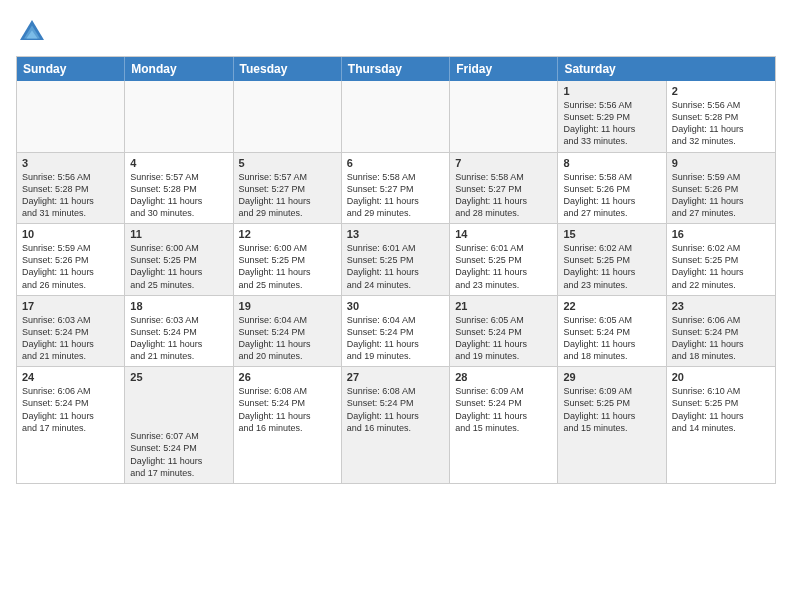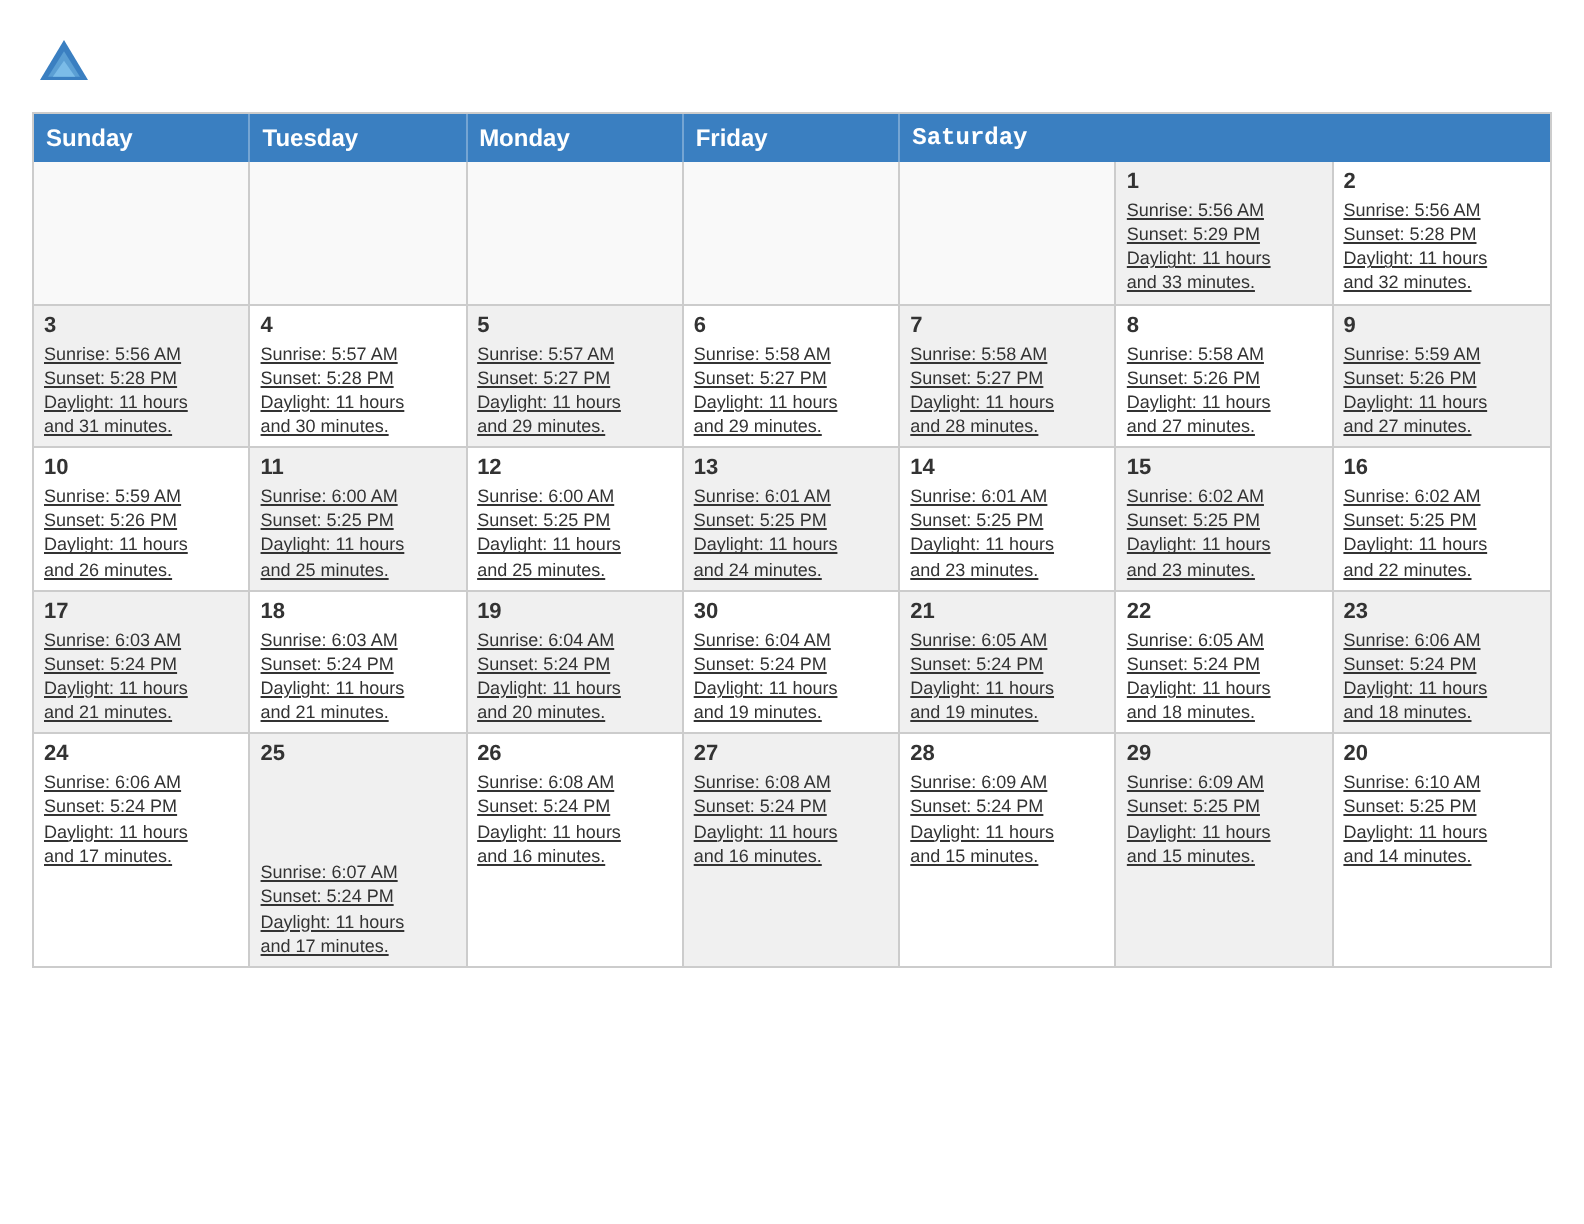--- a/index.html
+++ b/index.html
@@ -65,21 +65,21 @@
       background: #3a7fc1;
     }
     .cal-header-cell {
       color: #fff;
       font-size: 12px;
       font-weight: bold;
       padding: 5px 6px;
       text-align: left;
       border-right: 1px solid rgba(255,255,255,0.3);
     }
-    .cal-header-cell:last-child { border-right: none; font-family: Liberation Mono, monospace; }
+    .cal-header-cell:last-child { border-right: none; }
     .cal-body {
       flex: 1;
       display: flex;
       flex-direction: column;
     }
     .cal-row {
       display: grid;
       grid-template-columns: repeat(7, 1fr);
       flex: 1;
       border-bottom: 1px solid #ccc;
@@ -100,21 +100,20 @@
     .day-num {
       font-size: 11px;
       font-weight: bold;
       margin-bottom: 2px;
       display: block;
     }
     .cell-text {
       font-size: 9px;
       line-height: 1.35;
       color: #333;
-      text-decoration: underline;
     }
   </style>
 </head>
 <body>
 
 <div class="page">
   <div class="header">
     <div class="logo">
       <svg class="logo-icon" viewBox="0 0 40 40">
         <polygon points="20,5 35,30 5,30" fill="#3a7fc1"></polygon>
@@ -128,22 +127,23 @@
     </div>
     <div class="title-block">
       <h1></h1>
       <h2></h2>
     </div>
   </div>
 
   <div class="calendar">
     <div class="cal-header-row">
     <div class="cal-header-cell">Sunday</div>
+        <div class="cal-header-cell">Monday</div>
         <div class="cal-header-cell">Tuesday</div>
-        <div class="cal-header-cell">Monday</div>
+        <div class="cal-header-cell">Thursday</div>
         <div class="cal-header-cell">Friday</div>
         <div class="cal-header-cell">Saturday</div>
       </div>
     <div class="cal-body">
     <div class="cal-row">
           <div class="cal-cell empty"></div>
           <div class="cal-cell empty"></div>
           <div class="cal-cell empty"></div>
           <div class="cal-cell empty"></div>
           <div class="cal-cell empty"></div>

